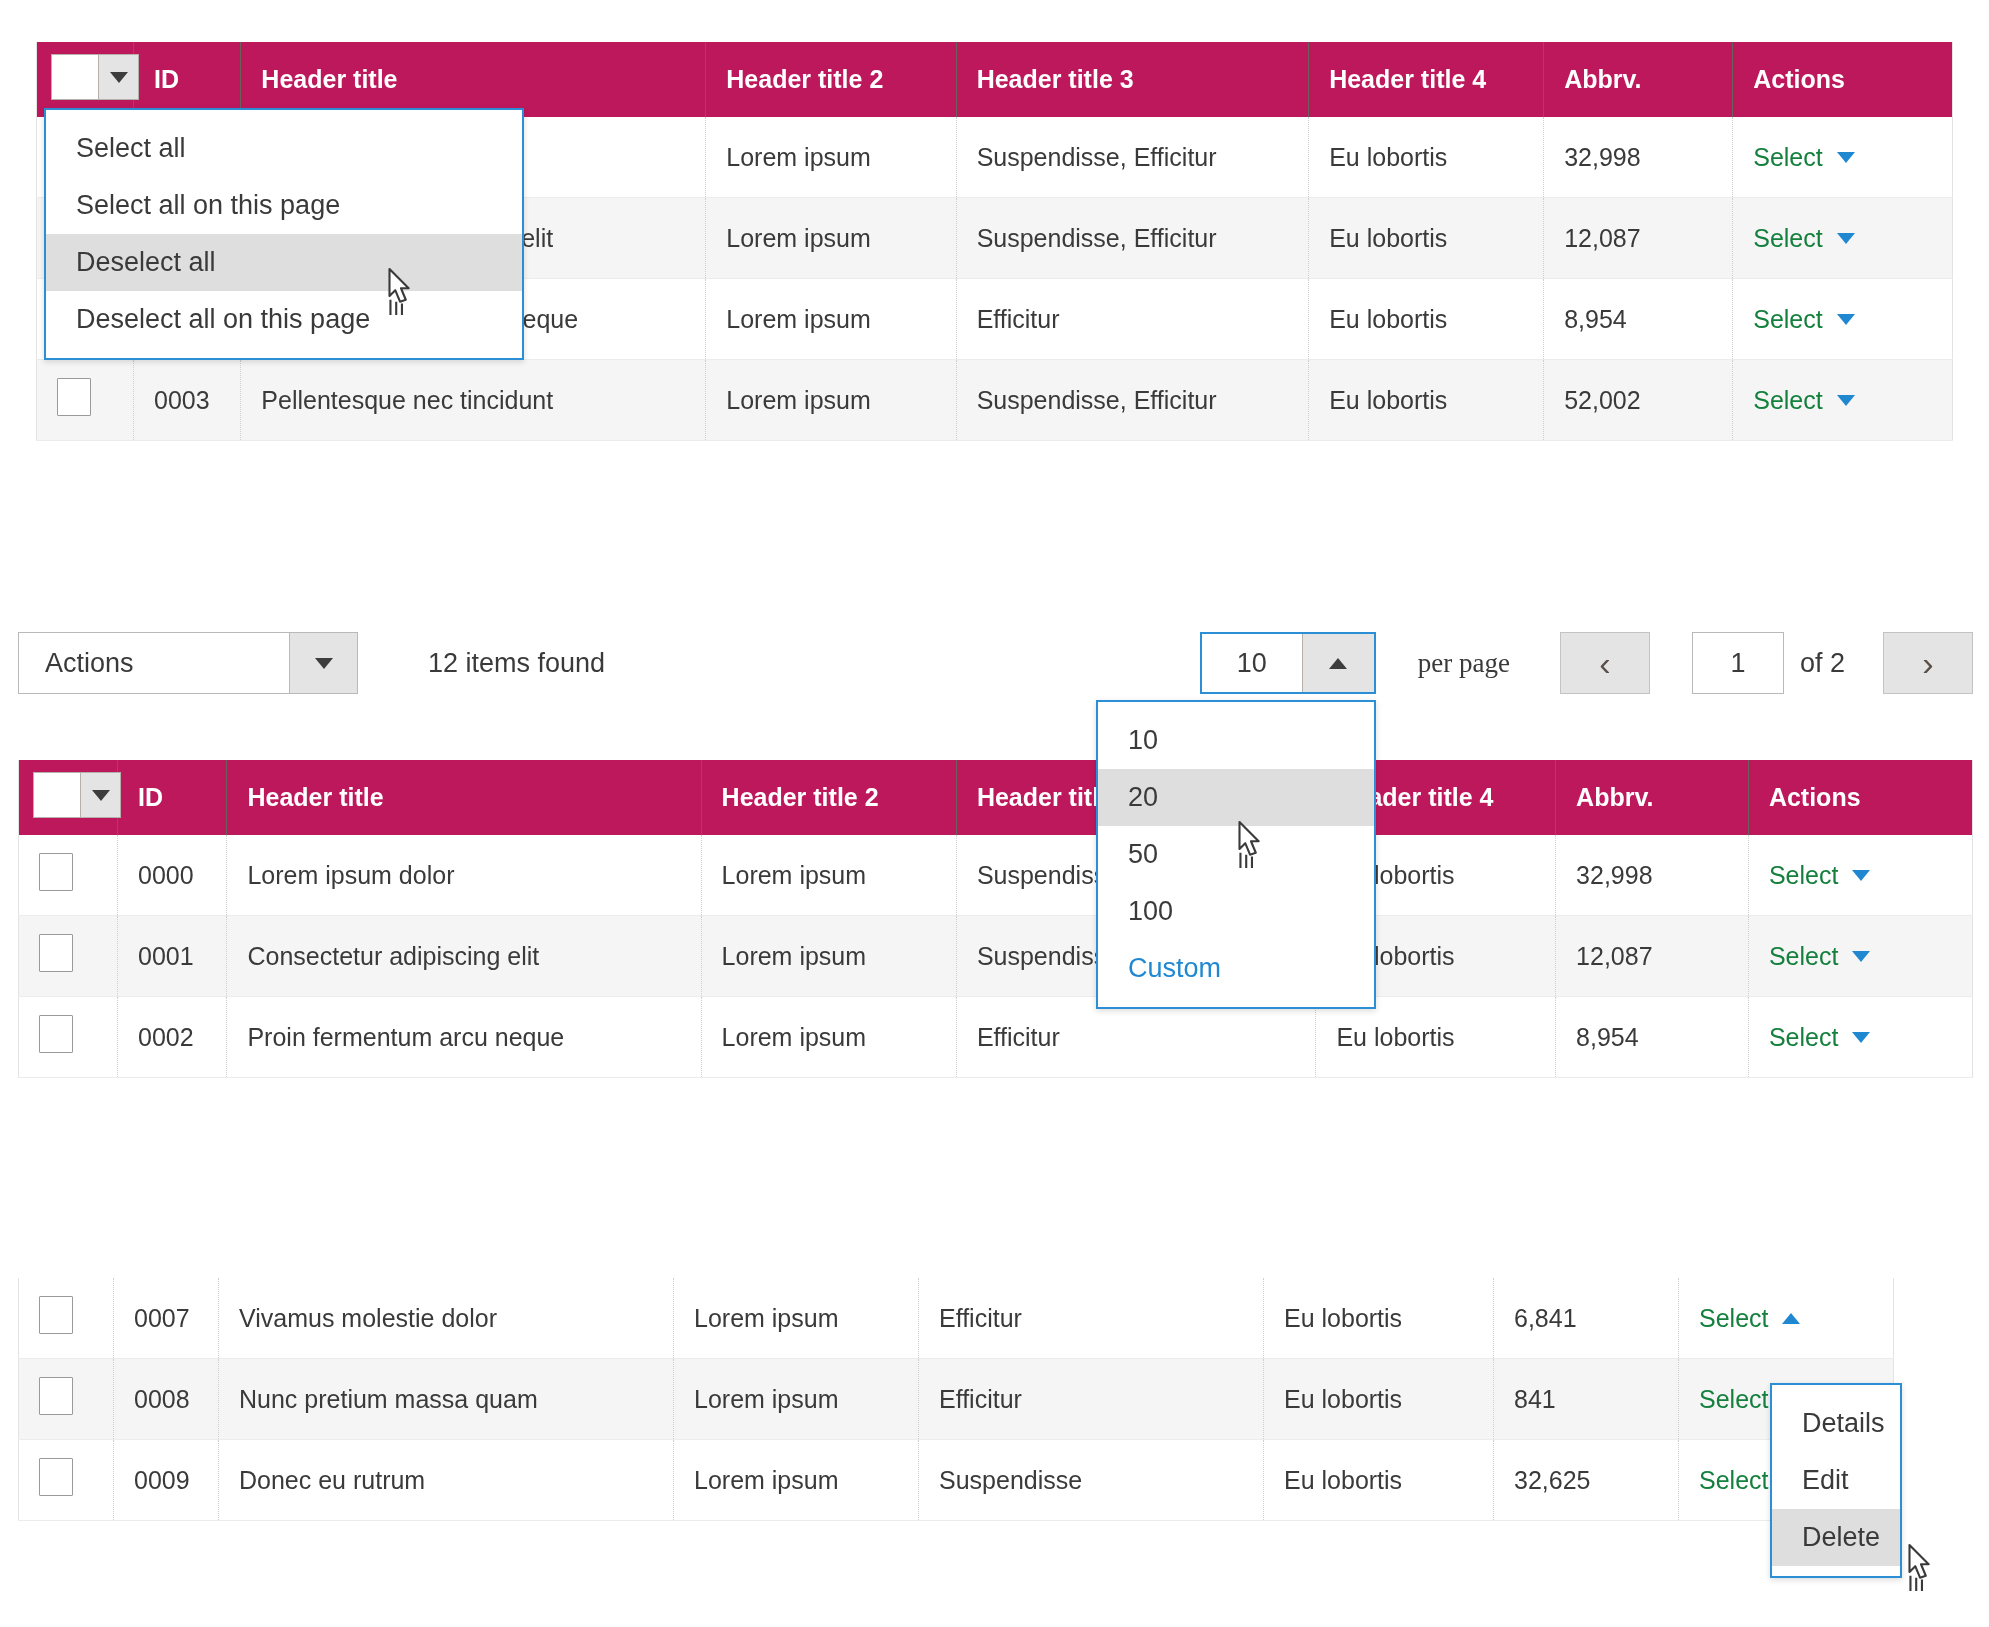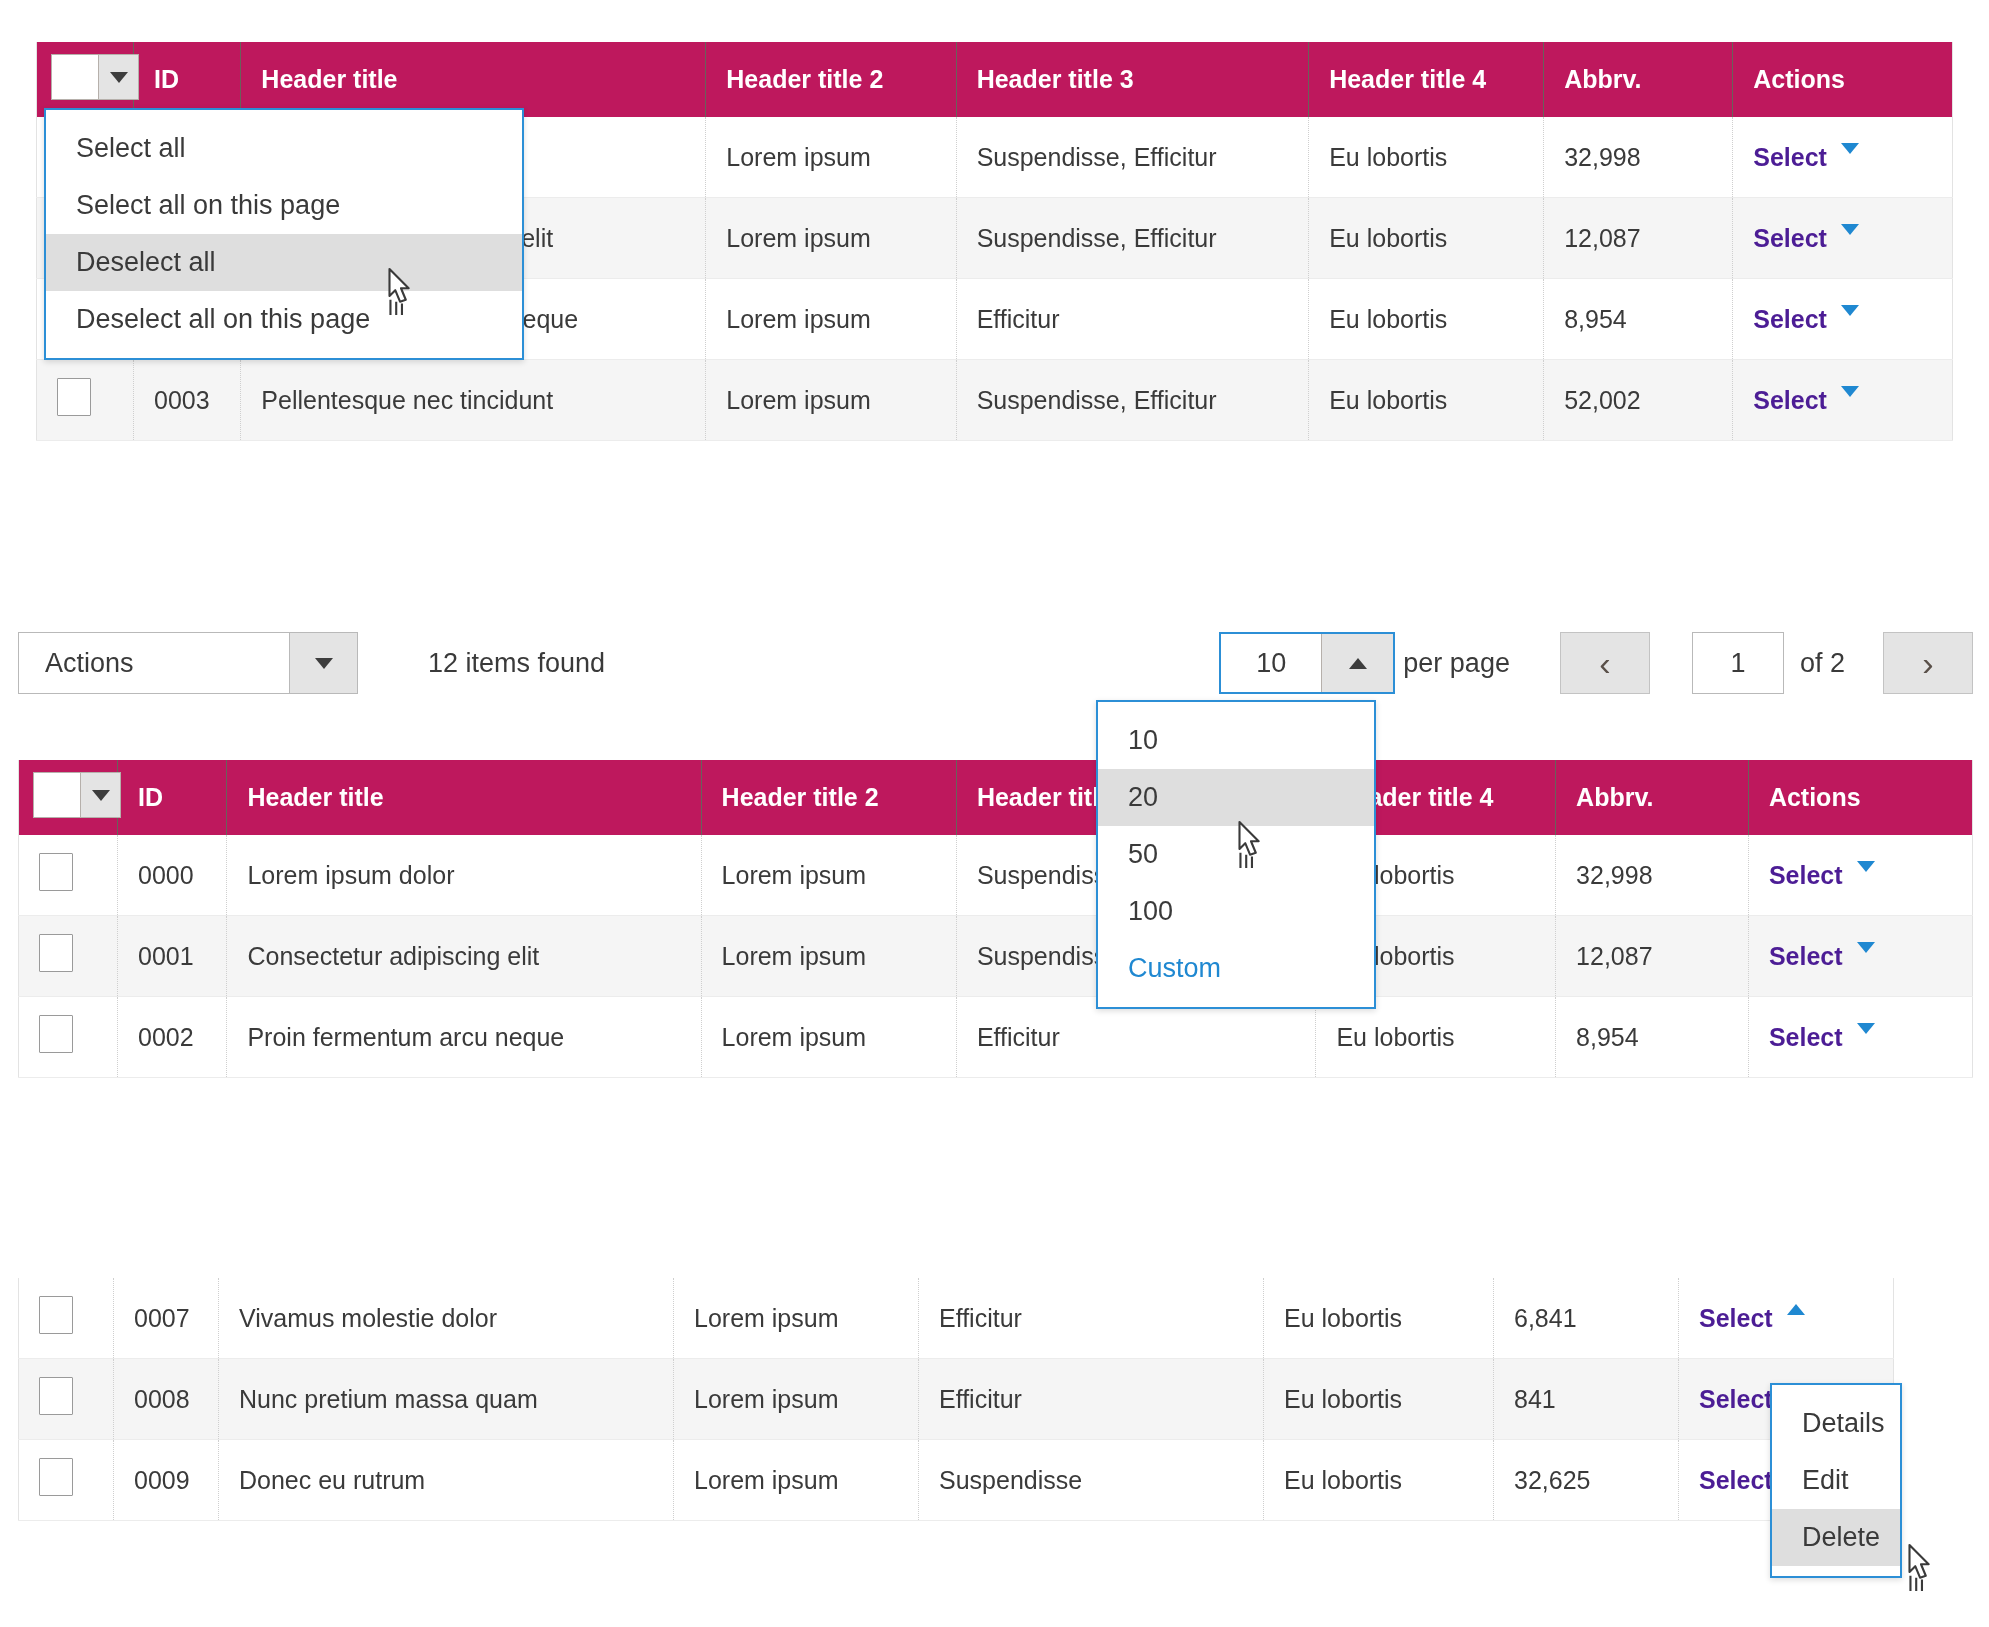--- a/index.html
+++ b/index.html
@@ -89,25 +89,25 @@
   .caret-dn.blue { border-top-color: #1f88d1; }
   .caret-up {
     width: 0; height: 0;
     border-left: 9px solid transparent;
     border-right: 9px solid transparent;
     border-bottom: 11px solid #3d3d3d;
   }
   .caret-up.blue { border-bottom-color: #1f88d1; }
 
   .sel-link {
-    color: #4c1d95;
+    color: #15803d;
     display: inline-flex;
+    align-items: center;
     gap: 14px;
     cursor: pointer;
-    font-weight: bold;
   }
 
   
   .menu {
     position: absolute;
     background: #ffffff;
     border: 2px solid #2c8fd6;
     box-shadow: 0 2px 6px rgba(0,0,0,0.14);
     z-index: 40;
     padding: 10px 0;
@@ -154,21 +154,21 @@
   }
   .pp-select .val {
     flex: 1; display: flex; align-items: center; justify-content: center;
     font-size: 27px; color: #3a3a3a;
   }
   .pp-select .btn {
     width: 72px; background: #e4e4e4;
     border-left: 1px solid #b6b0ab;
     display: flex; align-items: center; justify-content: center;
   }
-  .per-page-lbl { margin-left: 8px; font-size: 27px; color: #3a3a3a; }
+  .per-page-lbl { margin-left: 42px; font-size: 27px; color: #3a3a3a; font-family: Liberation Serif, serif; }
 
   .pg-btn {
     width: 90px; height: 62px;
     background: #e4e4e4; border: 1px solid #c3c3c3;
     display: flex; align-items: center; justify-content: center;
     color: #5a5049; font-size: 34px; cursor: pointer;
   }
   .pg-input {
     width: 92px; height: 62px;
     background: #ffffff; border: 1px solid #b9b9b9;

